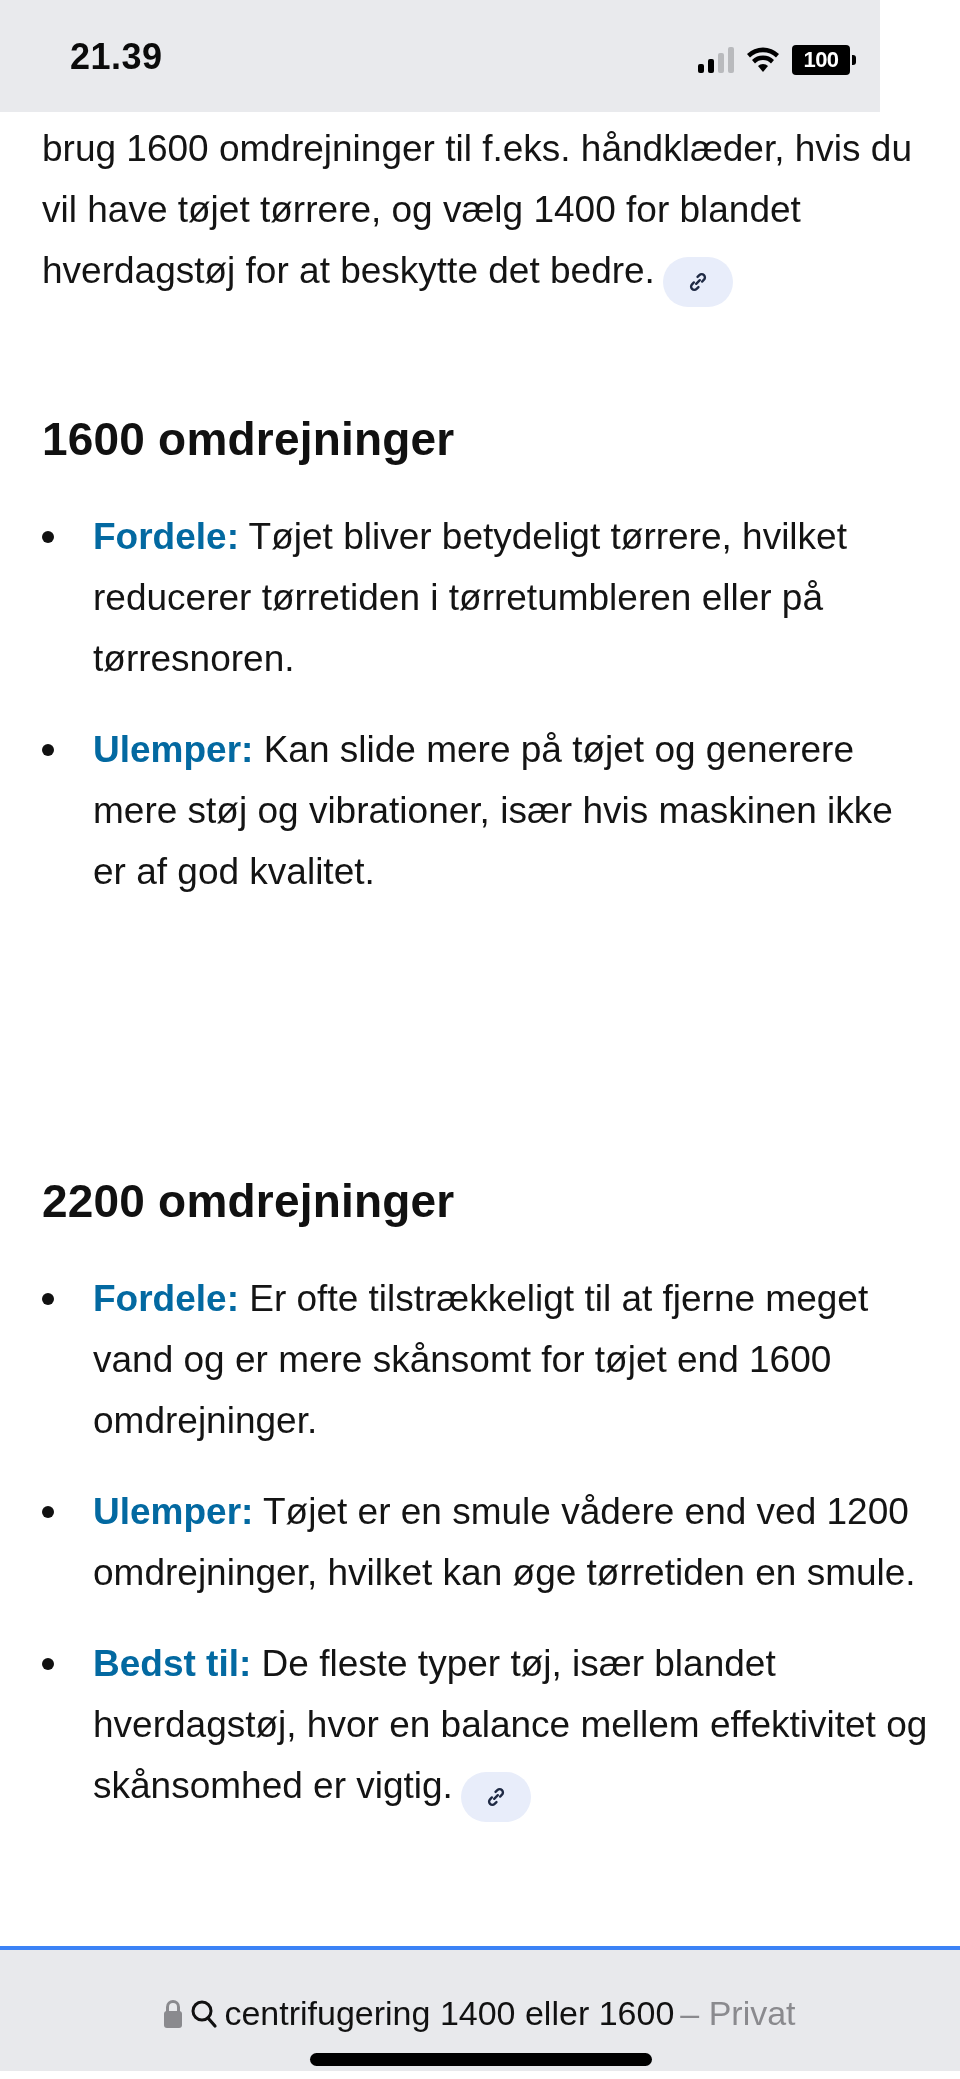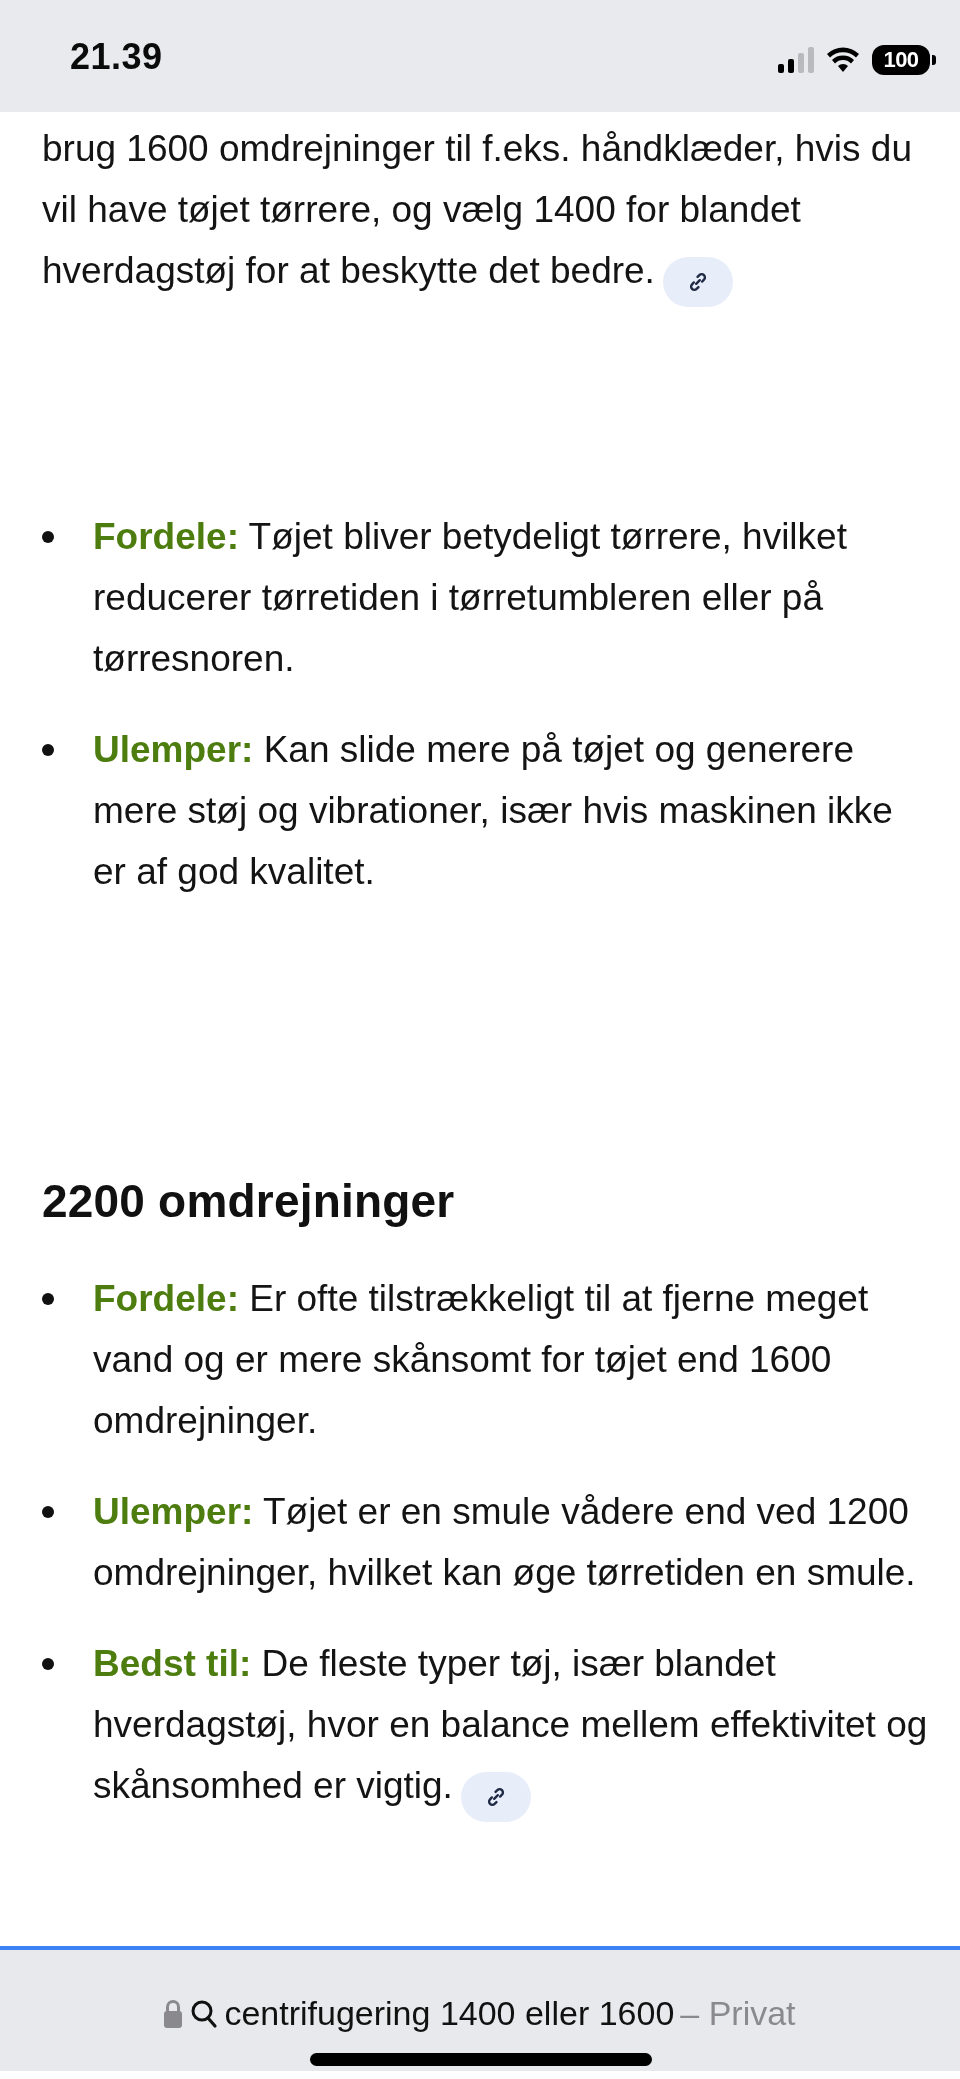--- a/index.html
+++ b/index.html
@@ -3,36 +3,36 @@
   <meta charset="utf-8">
   <style>
     * { box-sizing: border-box; margin: 0; padding: 0; }
     html, body {
       width: 960px; height: 2079px; overflow: hidden;
       background: #ffffff;
       font-family: "Liberation Sans", "DejaVu Sans", sans-serif;
       color: #111111;
     }
     .status-bar {
-      position: absolute; left: 0; top: 0; width: 960px; height: 112px;
+      position: absolute; left: 0; top: 0; width: 880px; height: 112px;
       background: #e9eaed;
     }
     .status-time {
       position: absolute; left: 70px; top: 36px;
       font-size: 36px; font-weight: 700; letter-spacing: 0.5px; color: #0b0b0b;
     }
     .status-icons {
       position: absolute; right: 30px; top: 40px; height: 40px;
       display: flex; align-items: center; gap: 12px;
     }
     .signal { display: flex; align-items: flex-end; gap: 4px; height: 26px; }
     .signal span { width: 6px; border-radius: 2px; background: #000; display: block; }
     .signal span.dim { background: #b9babd; }
     .battery {
-      position: relative; width: 58px; height: 30px; background: #000; border-radius: 12px;
+      position: relative; width: 58px; height: 30px; background: #000; border-radius: 4px;
       color: #fff; font-weight: 700; font-size: 22px; display: flex; align-items: center; justify-content: center;
       letter-spacing: -0.5px;
     }
     .battery::after {
       content: ""; position: absolute; right: -6px; top: 10px; width: 4px; height: 10px;
       background: #000; border-radius: 0 3px 3px 0;
     }
 
     .content {
       position: absolute; left: 0; top: 112px; width: 960px; height: 1835px;
@@ -48,21 +48,21 @@
     }
     .list { position: absolute; left: 42px; width: 890px; list-style: none; }
     .list li {
       position: relative; padding-left: 51px;
       font-size: 37px; line-height: 61px; color: #141414;
     }
     .list li .bullet {
       position: absolute; left: 0; top: 25px; width: 12px; height: 12px; border-radius: 50%;
       background: #111;
     }
-    .list li b { font-weight: 700; color: #4d7c0f; }
+    .list li b { font-weight: 700; color: #0369a1; }
     .cite {
       display: inline-flex; align-items: center; justify-content: center;
       width: 70px; height: 50px; border-radius: 25px; background: #e8edfa;
       vertical-align: -10px; margin-left: 8px;
     }
     .cite svg { width: 22px; height: 22px; }
 
     .bottom-bar {
       position: absolute; left: 0; top: 1946px; width: 960px; height: 125px;
       background: #e8e9ec; border-top: 4px solid #3b82f6;
@@ -113,20 +113,21 @@
         <svg viewBox="0 0 24 24">
           <g fill="none" stroke="#1f2a44" stroke-width="2.6" stroke-linecap="round">
             <path d="M10 14 L14 10"></path>
             <path d="M11.5 6.5 L13.5 4.5 a3.5 3.5 0 0 1 5 5 L16.5 11.5"></path>
             <path d="M12.5 17.5 L10.5 19.5 a3.5 3.5 0 0 1 -5 -5 L7.5 12.5"></path>
           </g>
         </svg>
       </span>
   </div>
 
+  <div class="h2" style="top:300px">1600 omdrejninger</div>
   <ul class="list" style="top:394px">
     <li style="margin-bottom:30px">
       <span class="bullet"></span>
       <b>Fordele:</b><span> Tøjet bliver betydeligt tørrere, hvilket reducerer tørretiden i tørretumbleren eller på tørresnoren.</span>
     </li>
     <li style="margin-bottom:30px">
       <span class="bullet"></span>
       <b>Ulemper:</b><span> Kan slide mere på tøjet og generere mere støj og vibrationer, især hvis maskinen ikke er af god kvalitet.</span>
     </li>
   </ul>

